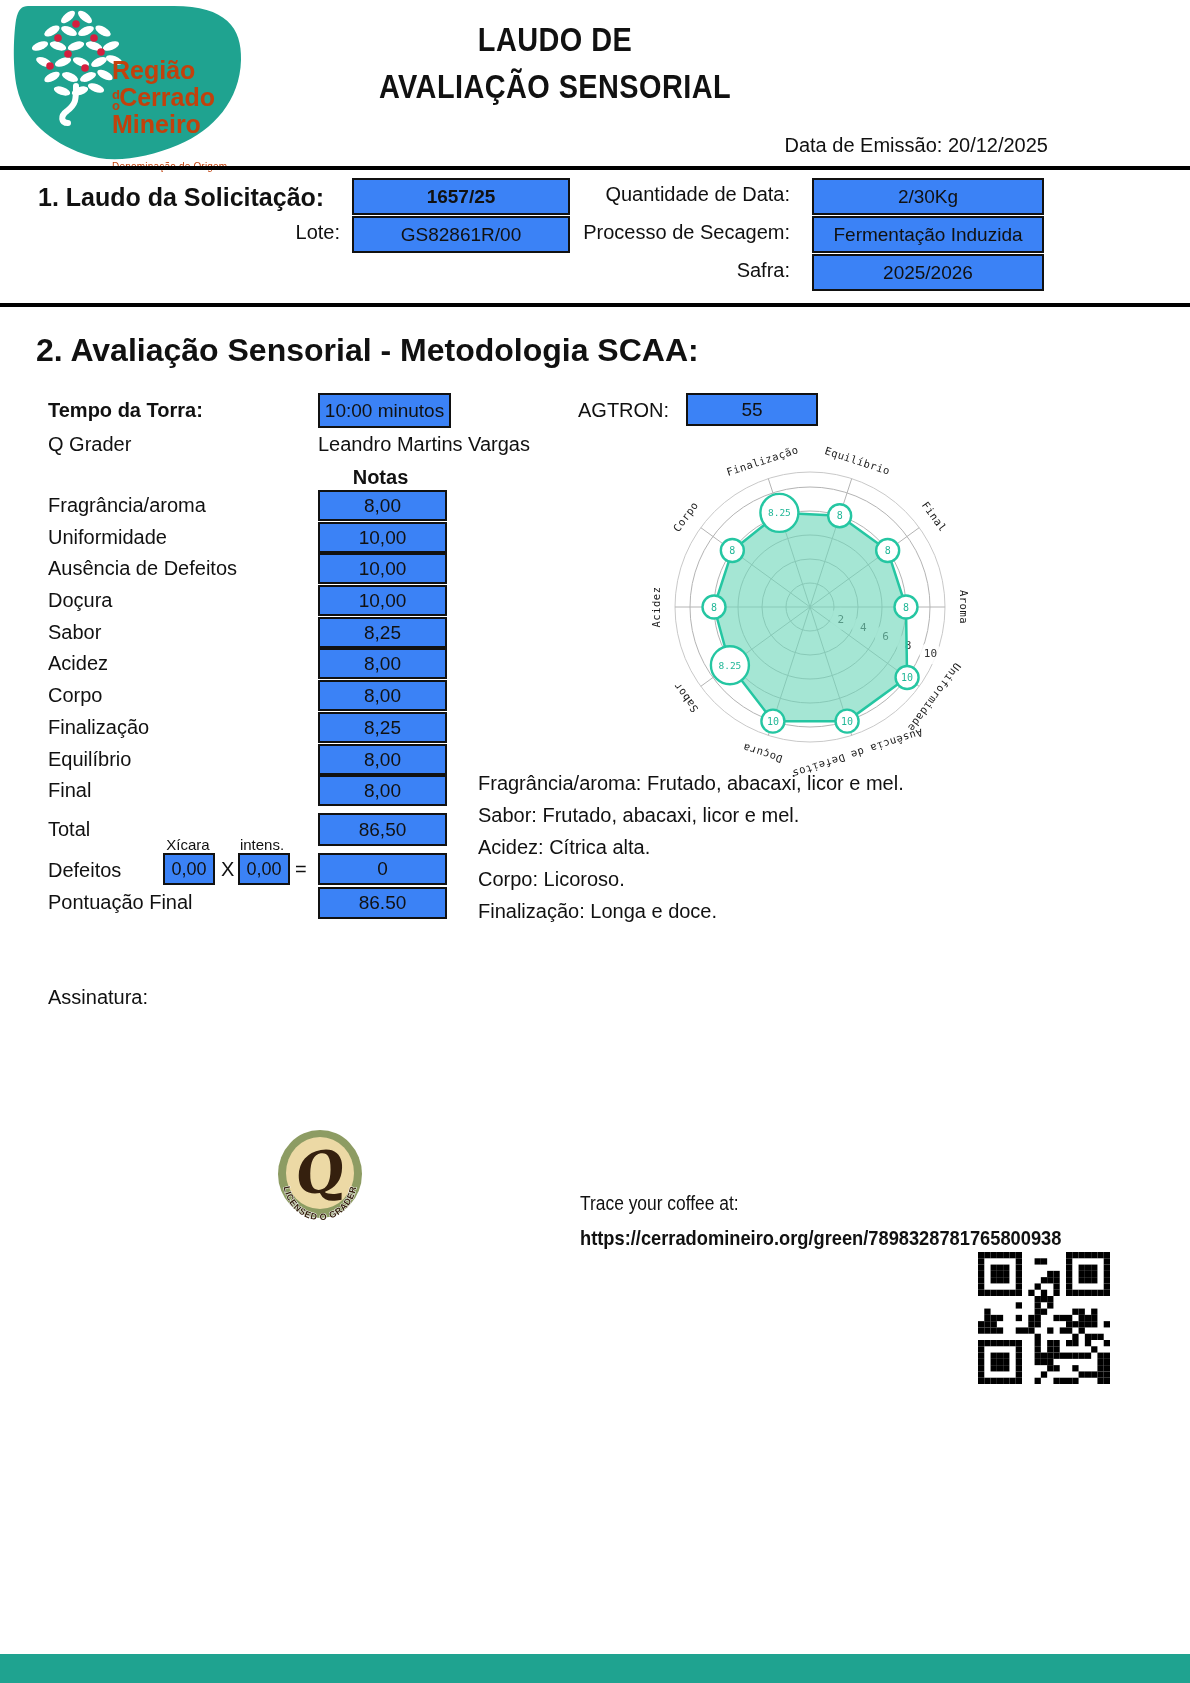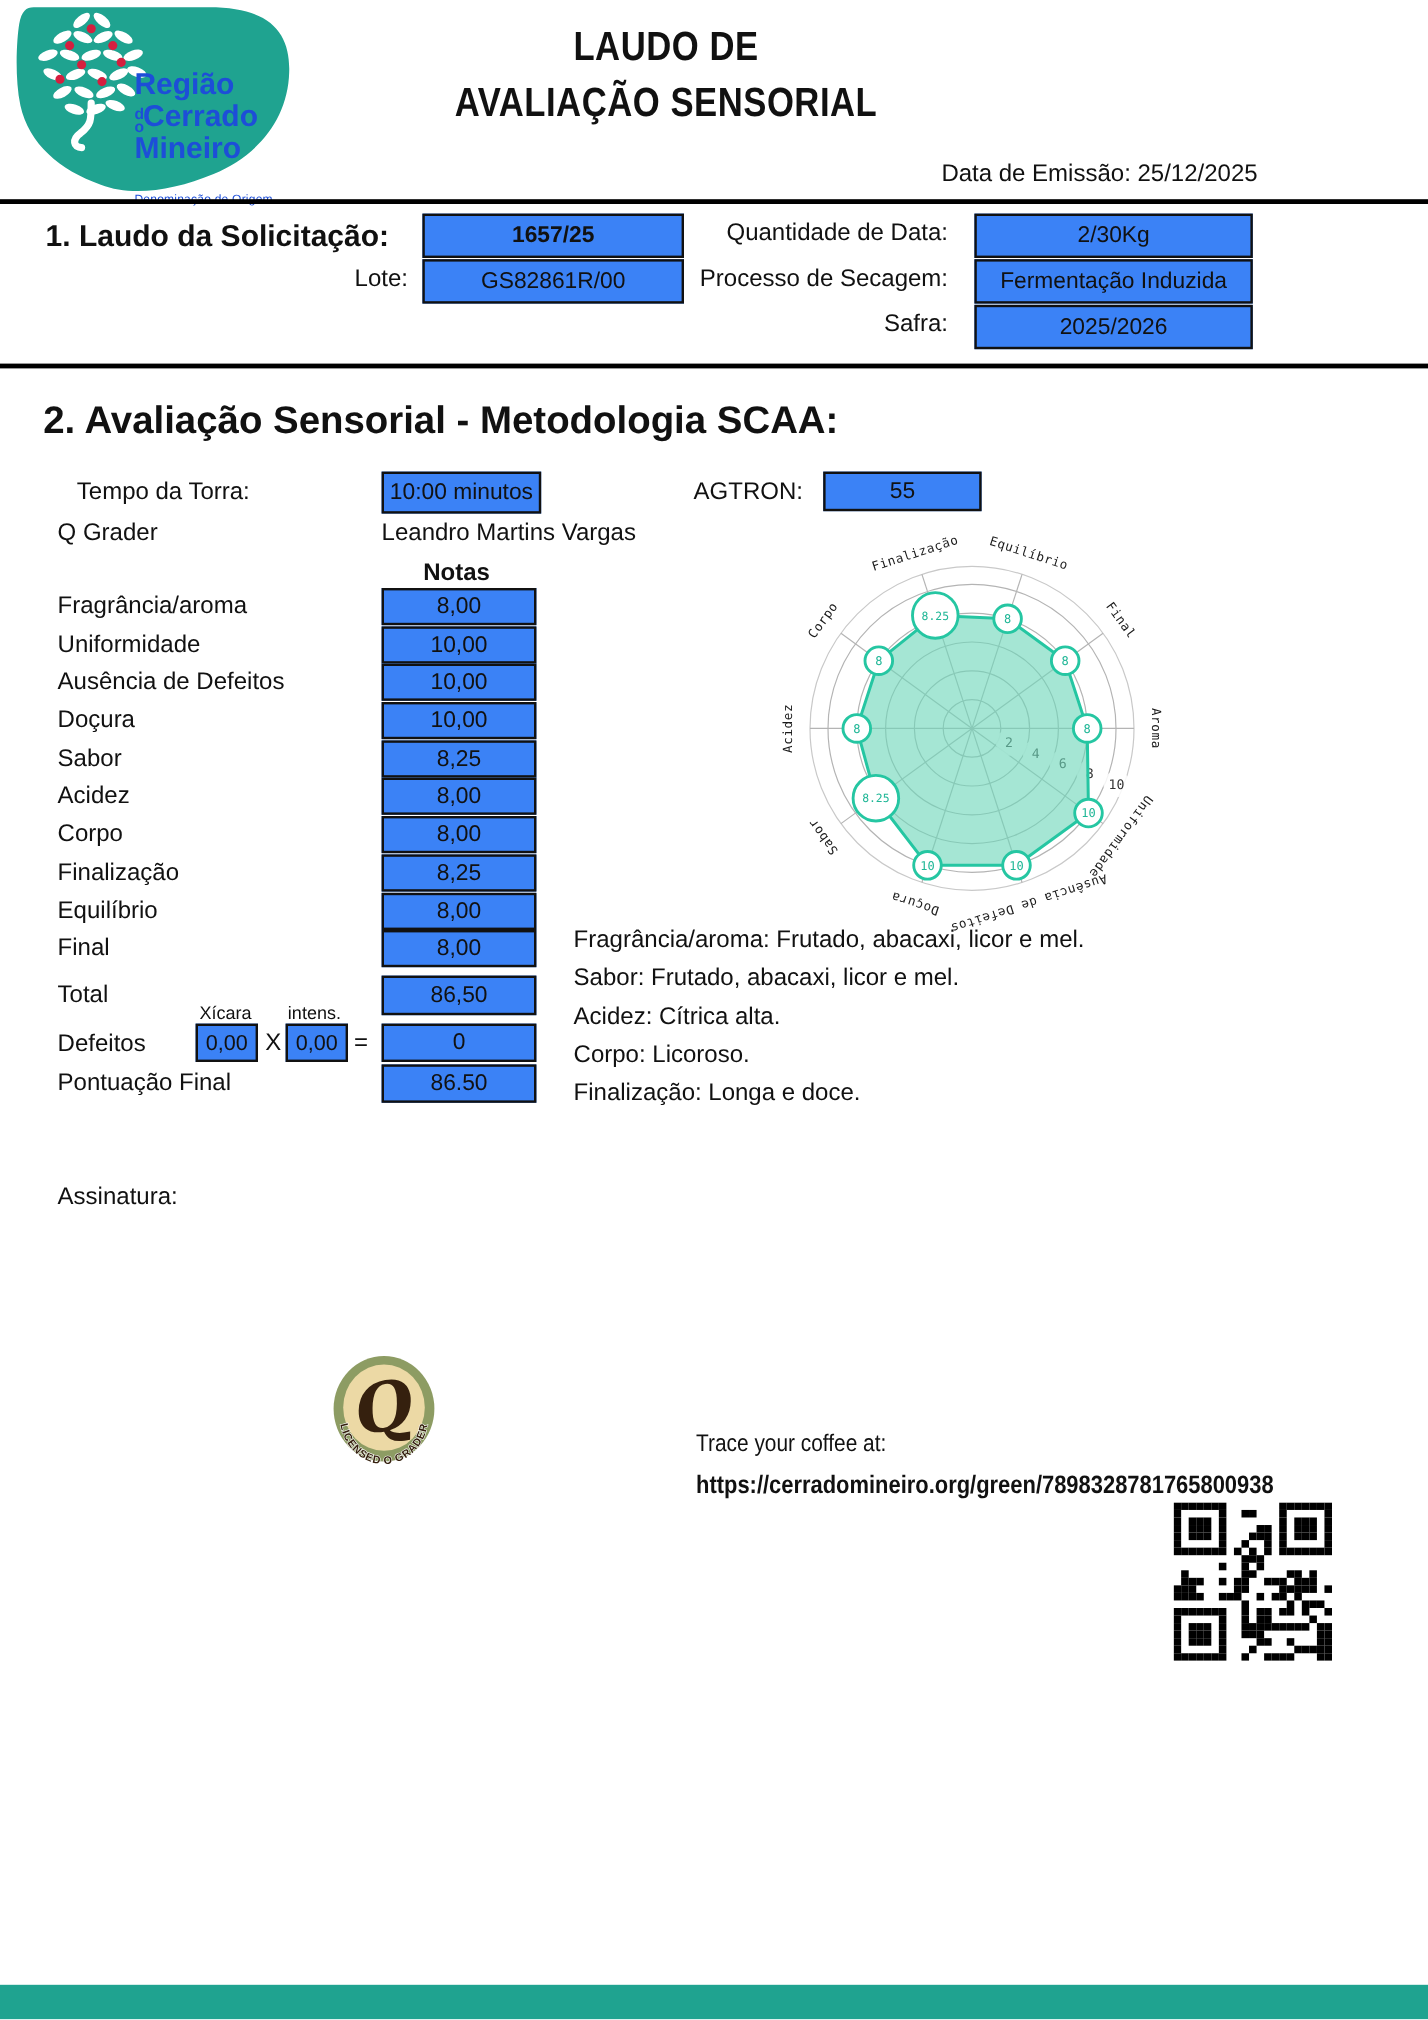--- a/index.html
+++ b/index.html
@@ -8,21 +8,21 @@
   .lbl{position:absolute;font-size:20px;white-space:nowrap;}
   .lbl.r{text-align:right;}
   .b{font-weight:bold;}
   .box{position:absolute;border:2px solid #111;background:#3b82f6;display:flex;
        align-items:center;justify-content:center;font-size:19px;white-space:nowrap;}
   .hr{position:absolute;left:0;width:1190px;height:4px;background:#000;}
   .cond{transform:scaleX(0.87);transform-origin:left center;}
   .title{position:absolute;left:310px;top:16px;width:490px;text-align:center;
          font-size:34px;font-weight:600;line-height:47px;letter-spacing:.5px;
          transform:scaleX(0.85);transform-origin:center top;}
-  .logo-text{position:absolute;left:112px;top:57px;color:#1d4ed8;font-weight:bold;
+  .logo-text{position:absolute;left:112px;top:57px;color:#c2410c;font-weight:bold;
              font-size:25px;line-height:27px;}
   .logo-text .do{display:inline-block;width:0.55em;font-size:13px;line-height:.85;
                  word-break:break-all;vertical-align:top;margin-top:5px;}
   .tagline{font-size:10px;font-weight:normal;margin-top:15px;letter-spacing:.2px;}
   .rt{font:11px "DejaVu Sans Mono",monospace;fill:#333;text-anchor:middle;}
   .ra{font:10.5px "DejaVu Sans Mono",monospace;fill:#1a1a1a;text-anchor:middle;letter-spacing:.5px;}
   .rb{font:9.5px "DejaVu Sans Mono",monospace;fill:#21b797;text-anchor:middle;}
   .rs{font:10px "DejaVu Sans Mono",monospace;fill:#21b797;text-anchor:middle;}
   .desc{position:absolute;left:478px;font-size:20px;white-space:nowrap;}
   .mini{position:absolute;font-size:15px;text-align:center;}
@@ -75,21 +75,21 @@
     <div><span class="do">do</span><span>Cerrado</span></div>
     <div>Mineiro</div>
     <div class="tagline">Denominação de Origem</div>
   </div>
 
   <div class="title">
     <div>LAUDO DE</div>
     <div>AVALIAÇÃO SENSORIAL</div>
   </div>
 
-  <div class="lbl" style="top:134px;right:142px;">Data de Emissão: 25/12/2025</div>
+  <div class="lbl" style="top:134px;right:142px;">Data de Emissão: 20/12/2025</div>
 
   <div class="hr" style="top:166px;"></div>
 
   <div class="lbl b" style="left:38px;top:183px;font-size:25px;">1. Laudo da Solicitação:</div>
 
   <div class="box b" style="left:352px;top:178px;width:214px;height:33px;">1657/25</div>
 
   <div class="lbl r" style="left:200px;top:221px;width:140px;">Lote:</div>
   <div class="box" style="left:352px;top:216px;width:214px;height:33px;">GS82861R/00</div>
 
@@ -99,21 +99,21 @@
   <div class="lbl r" style="left:520px;top:221px;width:270px;">Processo de Secagem:</div>
   <div class="box" style="left:812px;top:216px;width:228px;height:33px;">Fermentação Induzida</div>
 
   <div class="lbl r" style="left:560px;top:259px;width:230px;">Safra:</div>
   <div class="box" style="left:812px;top:254px;width:228px;height:33px;">2025/2026</div>
 
   <div class="hr" style="top:303px;"></div>
 
   <div class="lbl b" style="left:36px;top:332px;font-size:32px;">2. Avaliação Sensorial - Metodologia SCAA:</div>
 
-  <div class="lbl" style="left:64px;top:399px;">Tempo da Torra:</div>
+  <div class="lbl" style="left:48px;top:399px;font-weight:bold;">Tempo da Torra:</div>
   <div class="box" style="left:318px;top:393px;width:129px;height:31px;">10:00 minutos</div>
 
   <div class="lbl" style="left:578px;top:399px;">AGTRON:</div>
   <div class="box" style="left:686px;top:393px;width:128px;height:29px;">55</div>
 
   <div class="lbl" style="left:48px;top:433px;">Q Grader</div>
   <div class="lbl" style="left:318px;top:433px;">Leandro Martins Vargas</div>
 
   <div class="lbl b" style="left:318px;top:466px;width:125px;text-align:center;">Notas</div>
 

